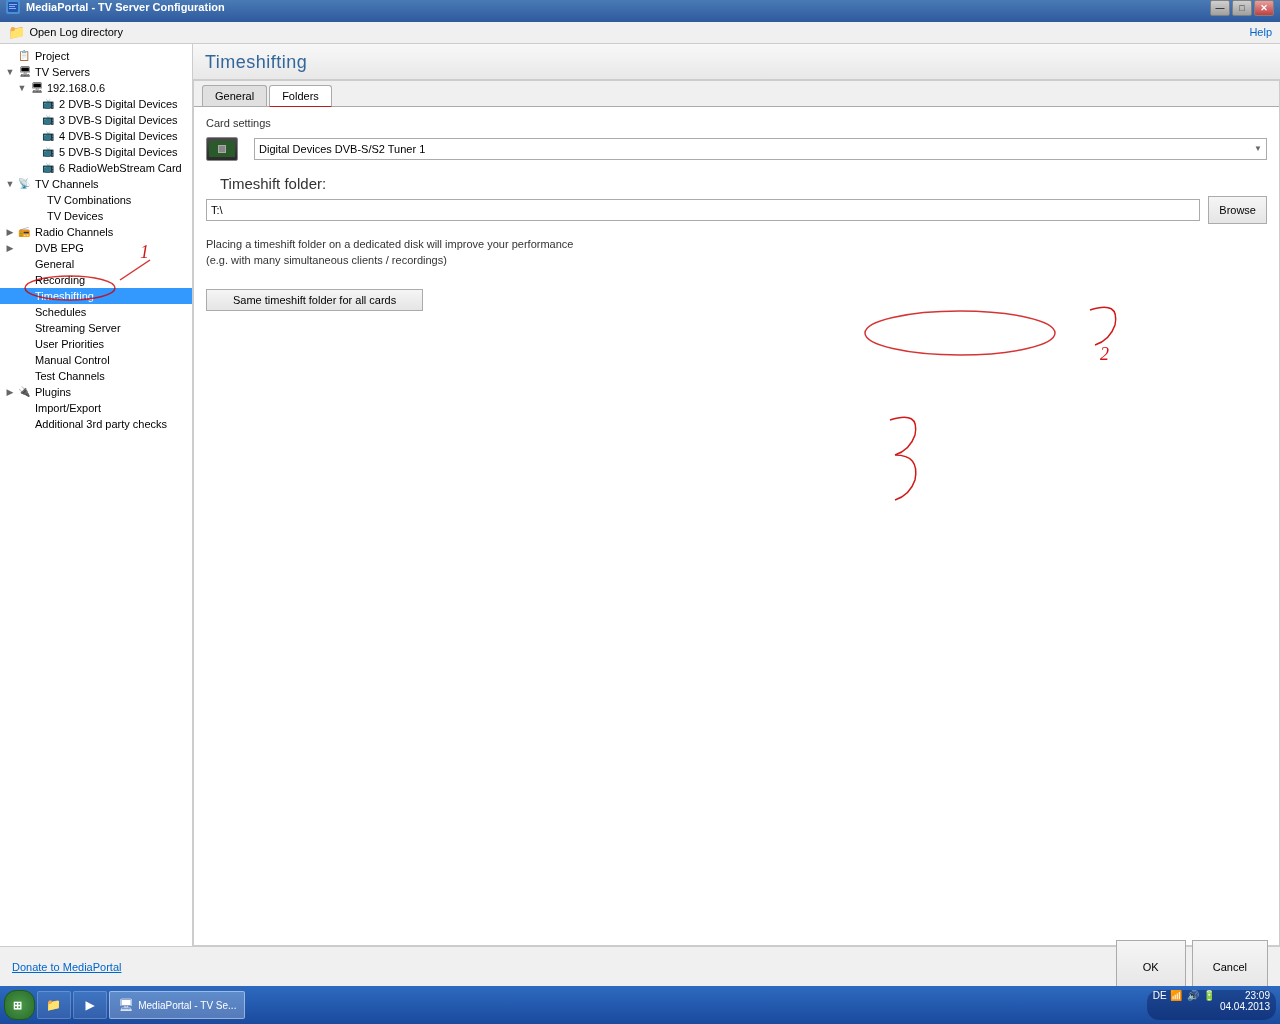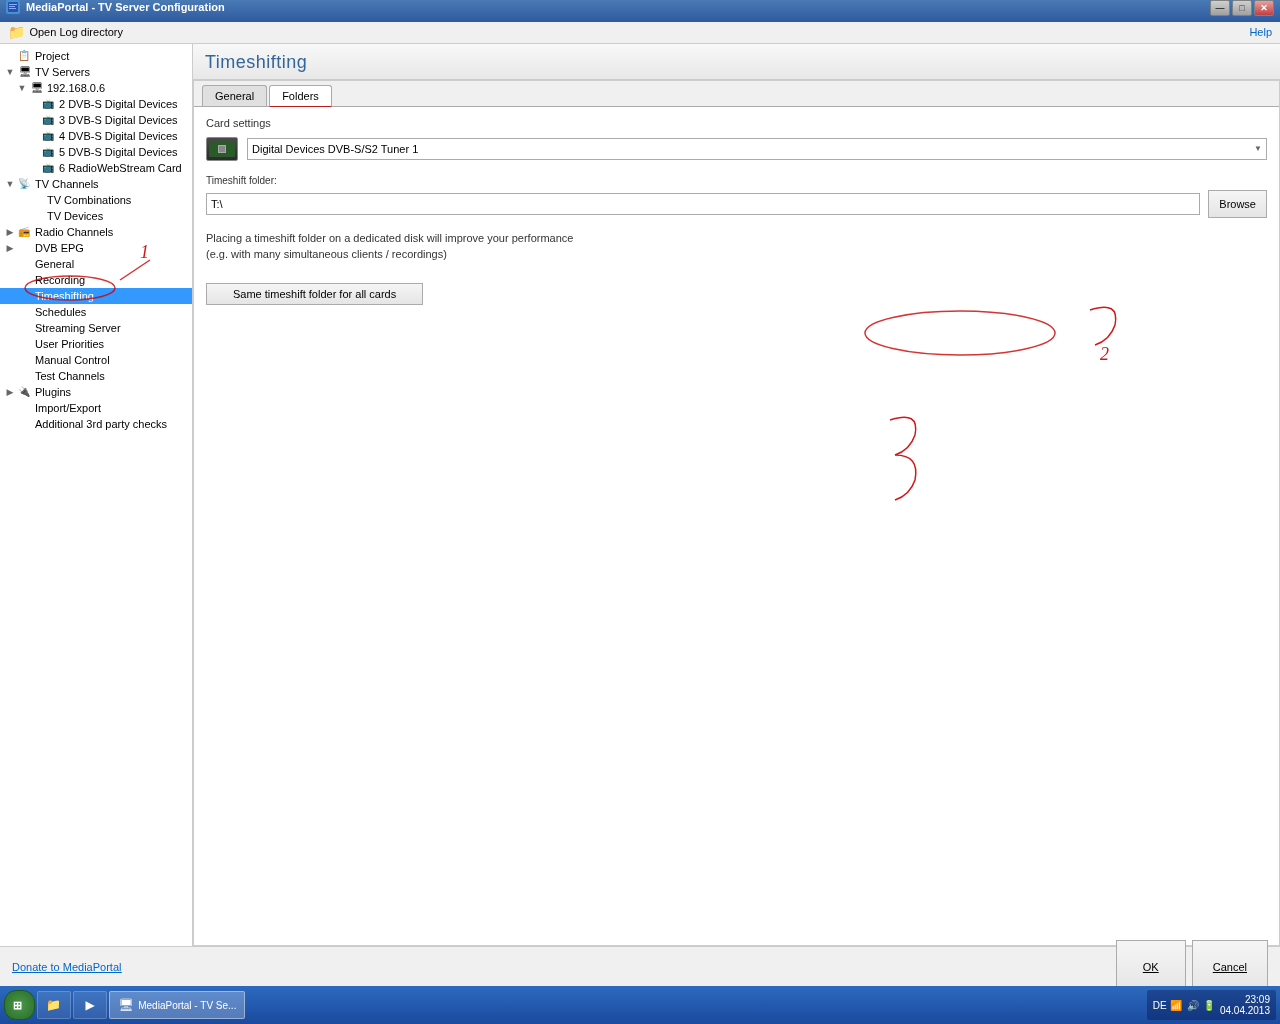--- a/index.html
+++ b/index.html
@@ -191,21 +191,21 @@
       padding: 10px 12px;
     }
     .card-settings-label {
       font-size: 11px;
       margin-bottom: 8px;
       color: #333;
     }
     .card-row {
       display: flex;
       align-items: center;
-      gap: 9px;
+      gap: 16px;
       margin-bottom: 14px;
     }
     .card-icon {
       width: 32px;
       height: 24px;
       background: linear-gradient(to bottom, #4a4a4a, #2a2a2a);
       border: 1px solid #888;
       border-radius: 2px;
       display: flex;
       align-items: center;
@@ -237,23 +237,24 @@
       display: flex;
       align-items: center;
       justify-content: space-between;
     }
     .dropdown-arrow {
       font-size: 8px;
       color: #666;
     }
 
     .timeshift-folder-label {
-      font-size: 10px;
+      font-size: 15px;
       color: #333;
       margin-bottom: 4px;
+      margin-left: 14px;
     }
     .timeshift-folder-row {
       display: flex;
       align-items: center;
       gap: 8px;
       margin-bottom: 12px;
     }
     .folder-input {
       flex: 1;
       height: 22px;
@@ -293,21 +294,20 @@
 
     
     .bottom-bar {
       background: #f0f0f0;
       height: 40px;
       display: flex;
       align-items: center;
       justify-content: space-between;
       padding: 0 12px;
       border-top: 1px solid #ccc;
-      text-decoration: underline;
     }
     .donate-link {
       color: #0066cc;
       text-decoration: underline;
       cursor: pointer;
       font-size: 11px;
     }
     .bottom-buttons {
       display: flex;
       gap: 6px;
@@ -378,26 +378,25 @@
     .taskbar-right {
       margin-left: auto;
       display: flex;
       align-items: center;
       gap: 8px;
       color: white;
       font-size: 10px;
     }
     .system-tray {
       display: flex;
-      align-items: center;
       gap: 4px;
       background: rgba(0,0,50,0.3);
       padding: 0 6px;
       height: 30px;
-      border-radius: 2px;
+      border-radius: 12px;
     }
     .clock {
       text-align: right;
       font-size: 10px;
       color: white;
     }
 
     
     .annotation-overlay {
       position: absolute;

